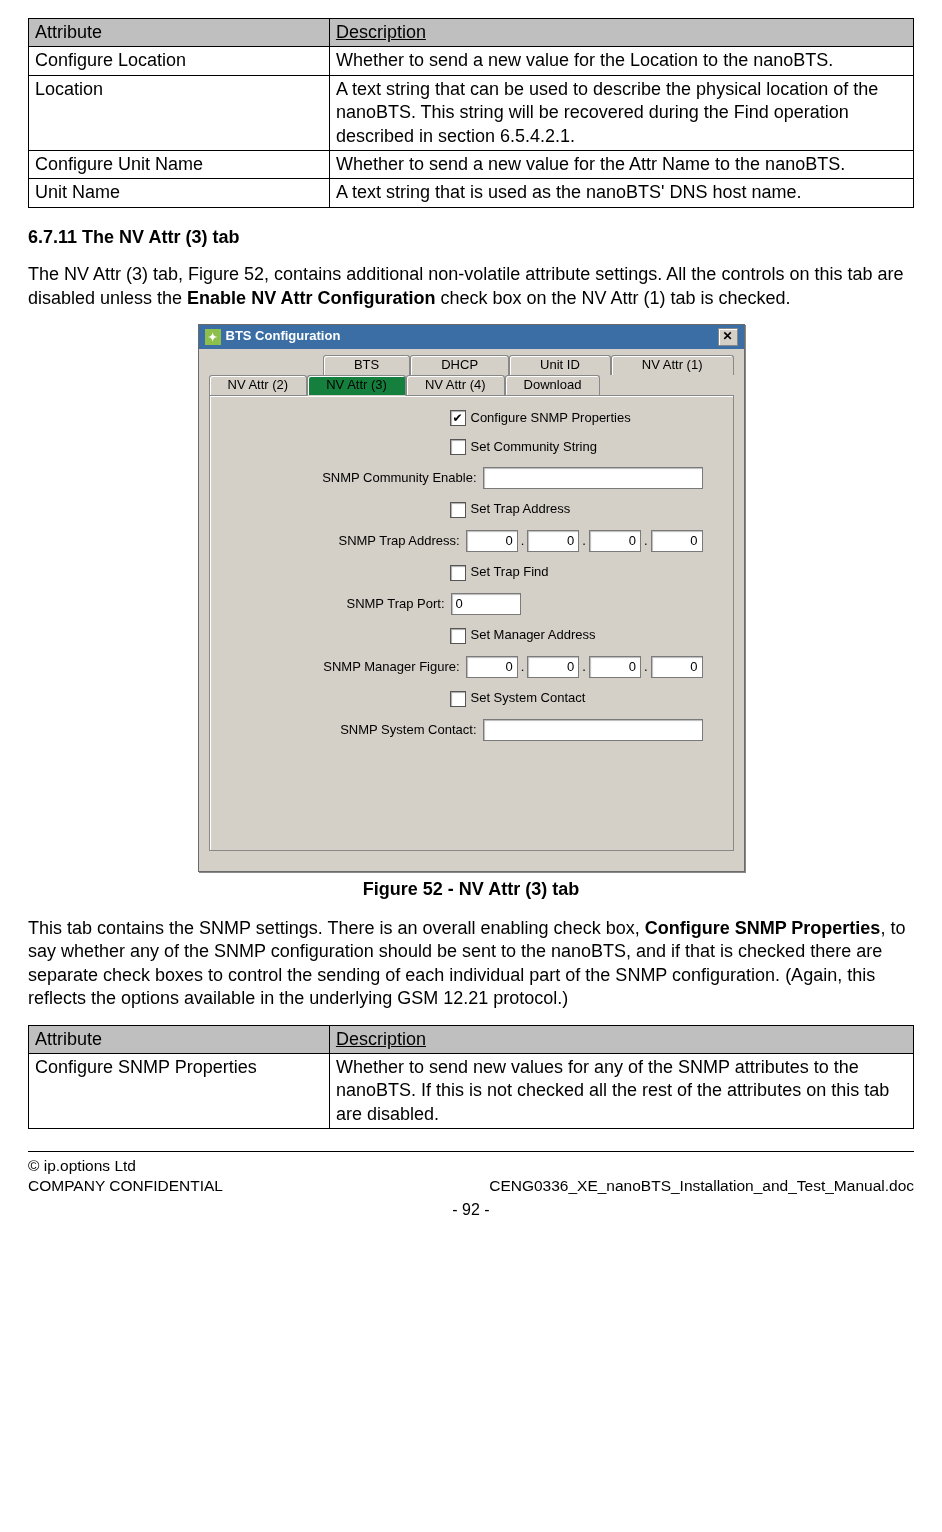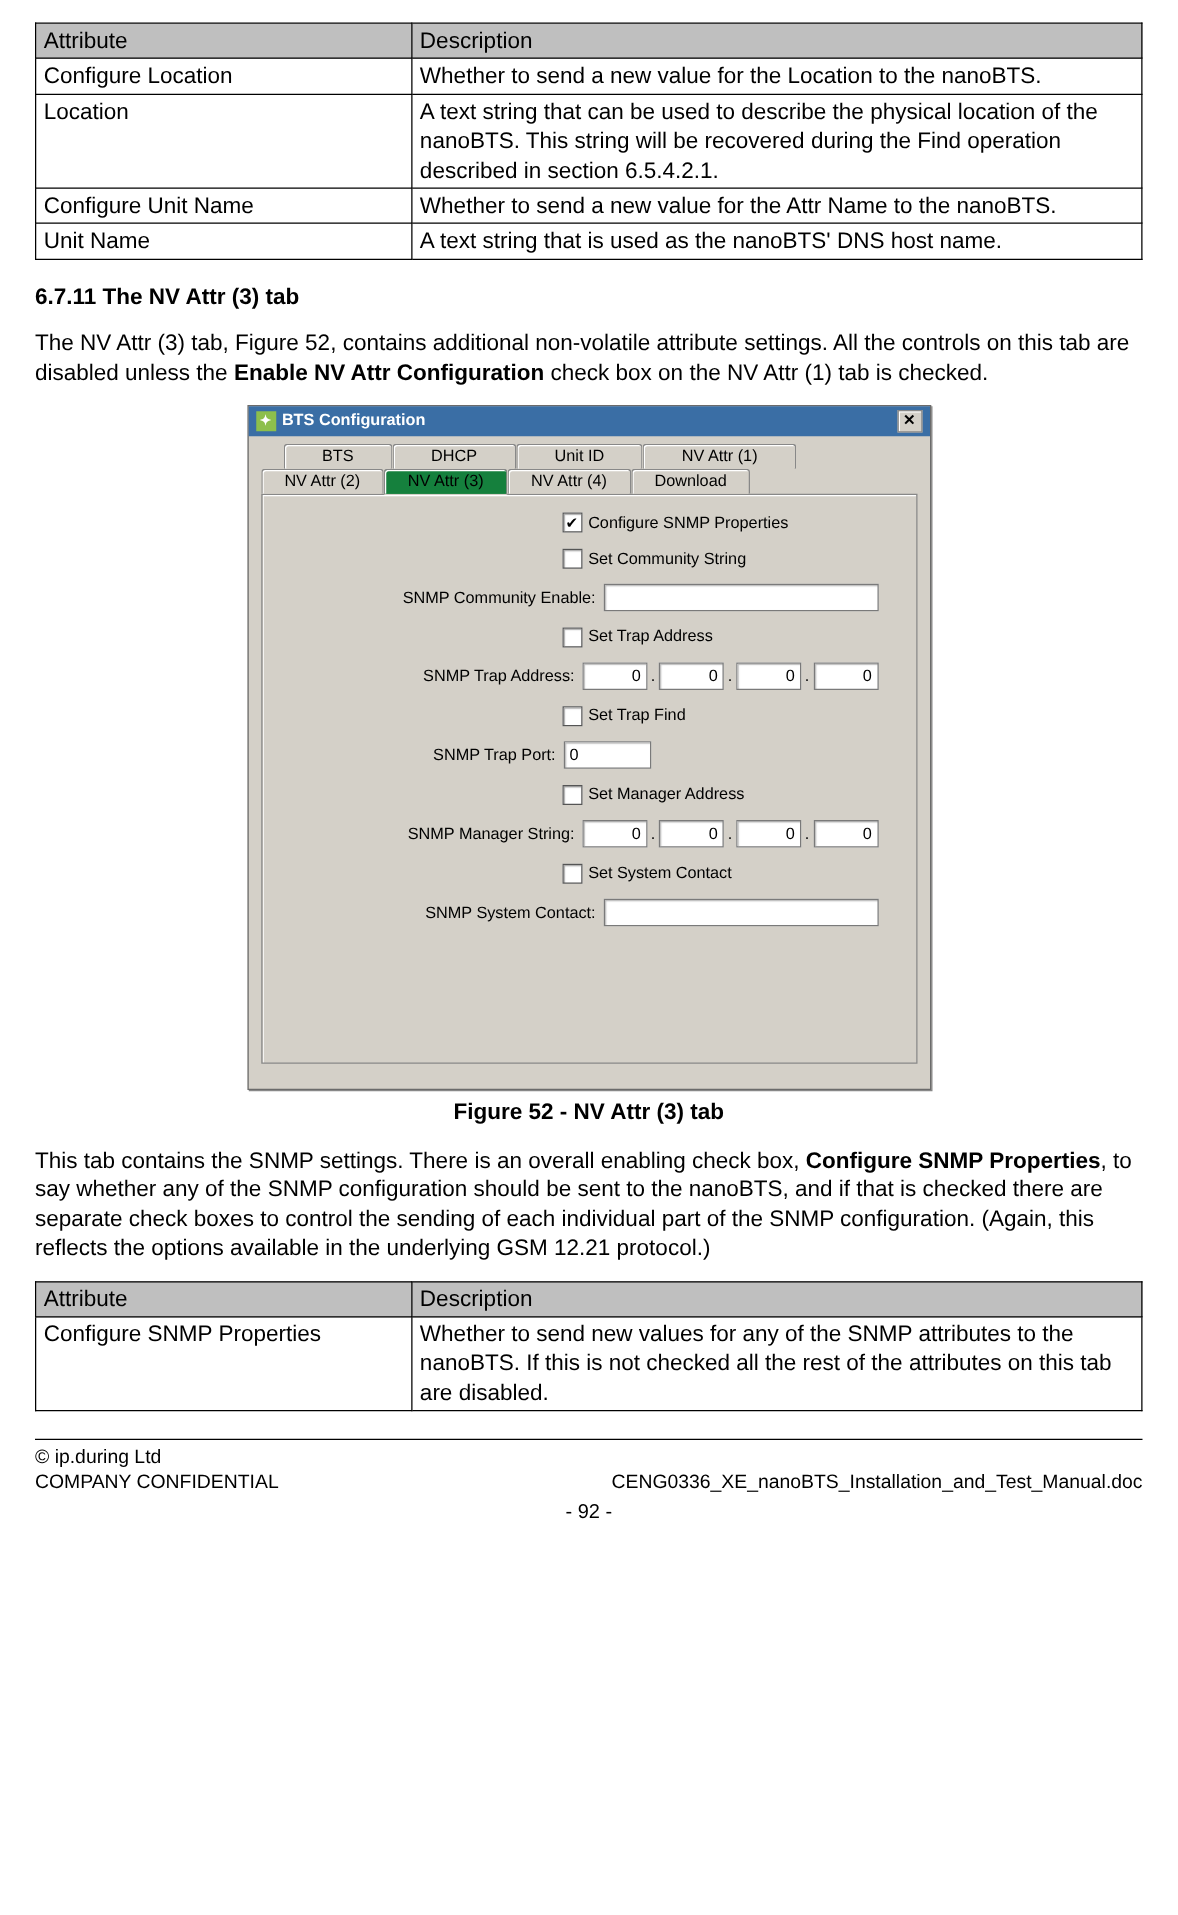--- a/index.html
+++ b/index.html
@@ -20,21 +20,21 @@
     border: 1px solid #000;
     padding: 2px 6px;
     text-align: left;
     vertical-align: top;
     font-weight: normal;
   }
   table.doc-table th {
     background: #bfbfbf;
   }
   .col-attr { width: 34%; }
-  .col-desc { width: 66%; }
+  .col-desc { width: 66%; text-decoration: underline; }
   h3.section {
     font-size: 18px;
     font-weight: bold;
     margin: 18px 0 14px 0;
   }
   p.body { margin: 0 0 14px 0; }
   .figure-wrap { text-align: center; margin: 10px 0 4px 0; }
   .figure-caption { font-weight: bold; text-align: center; margin: 6px 0 16px 0; }
 
   
@@ -77,21 +77,21 @@
     border:1px solid #888;
     border-bottom:none;
     padding:1px 14px;
     background:#d4d0c8;
     margin-right:0;
     font-size:13px;
     border-radius:3px 3px 0 0;
     box-shadow: inset 1px 1px 0 #fff;
     position:relative;
   }
-  .tabs-row.top { margin-left:18px; }
+  .tabs-row.top { margin-left:18px;justify-content:flex-end; }
   .tabs-row.top .tab { padding:1px 30px; }
   .tabs-row.bottom .tab { padding:1px 18px; }
   .tab.active { background:#15803d; z-index:2; border-bottom:1px solid #d4d0c8; margin-bottom:-1px; }
   .tab-panel {
     border:1px solid #888;
     box-shadow: inset 1px 1px 0 #fff;
     padding: 14px 10px 10px 10px;
     background:#d4d0c8;
     min-height:430px;
   }
@@ -230,21 +230,21 @@
           <div class="form-row label-row" style="justify-content:flex-start; padding-left:55px;">
             <span class="lbl" style="width:170px; text-align:right;">SNMP Trap Port:</span>
             <span class="txt port">0</span>
           </div>
 
           <div class="chk-row">
             <span class="chk"></span>
             <span class="lbl">Set Manager Address</span>
           </div>
           <div class="form-row label-row">
-            <span class="lbl">SNMP Manager String:</span>
+            <span class="lbl">SNMP Manager Figure:</span>
             <span class="ip-group">
               <span class="txt small">0</span>
                 <span class="dot">.</span>
               <span class="txt small">0</span>
                 <span class="dot">.</span>
               <span class="txt small">0</span>
                 <span class="dot">.</span>
               <span class="txt small">0</span>
             </span>
           </div>
@@ -278,21 +278,21 @@
   <tr>
     <td>Configure SNMP Properties</td>
     <td>Whether to send new values for any of the SNMP attributes to the nanoBTS. If this is not checked all the rest of the attributes on this tab are disabled.</td>
   </tr>
 </tbody>
   </table>
 
 <hr class="footer-sep">
 <div class="footer">
   <div class="footer-left">
-    <div>© ip.during Ltd</div>
+    <div>© ip.options Ltd</div>
     <div>COMPANY CONFIDENTIAL</div>
   </div>
   <div class="footer-right">
     <div>&nbsp;</div>
     <div>CENG0336_XE_nanoBTS_Installation_and_Test_Manual.doc</div>
   </div>
 </div>
 <div class="page-num">- 92 -</div>
 
 </body></html>

